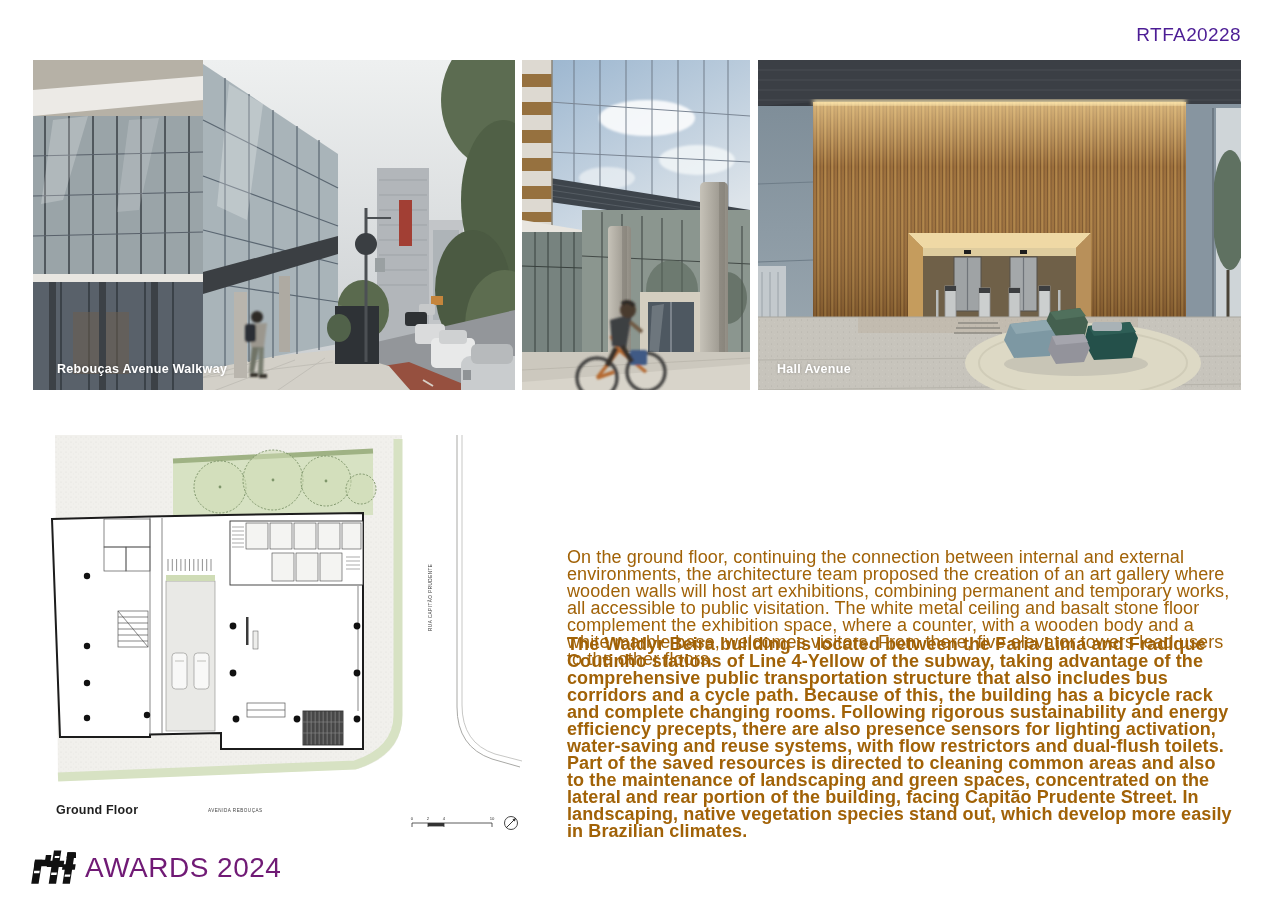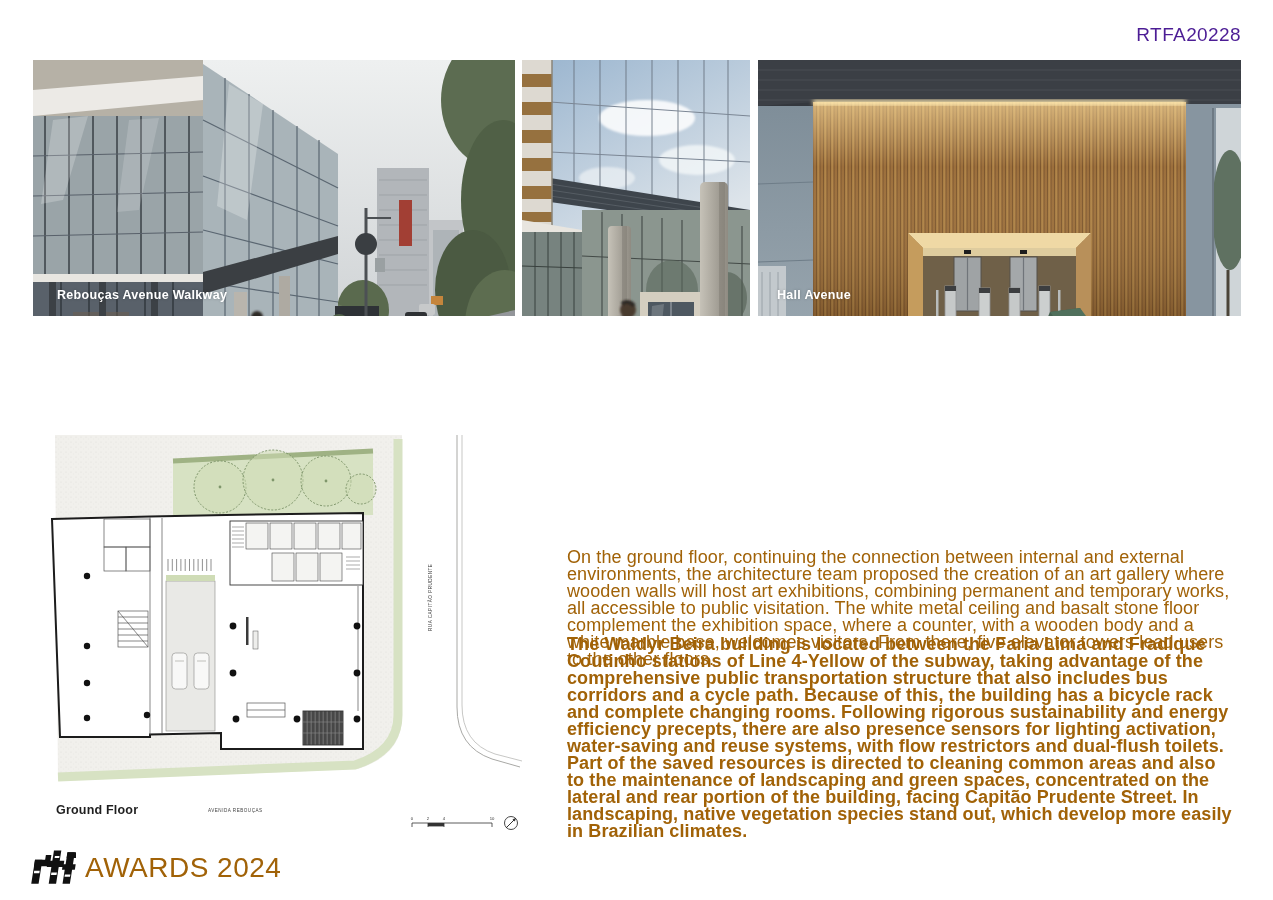--- a/index.html
+++ b/index.html
@@ -1,33 +1,33 @@
 <!DOCTYPE html>
 <html><head>
 <meta charset="utf-8">
 <style>
   html,body{margin:0;padding:0;background:#888;}
   .page{position:relative;width:1273px;height:900px;background:#ffffff;overflow:hidden;
         font-family:"Liberation Sans",sans-serif;margin:0 auto;}
   .abs{position:absolute;}
   .code{top:24px;right:32px;font-size:19px;letter-spacing:.4px;color:#4c1d95;}
-  .photo{top:60px;height:256px;overflow:hidden;background:#ccc;}
+  .photo{top:60px;height:330px;overflow:hidden;background:#ccc;}
   .photo svg{display:block;}
   .caption{position:absolute;left:24px;bottom:14px;color:#fff;font-weight:700;
            font-size:12.5px;letter-spacing:.3px;text-shadow:0 0 3px rgba(0,0,0,.25);}
   .p1{left:33px;width:482px;}
   .p2{left:522px;width:228px;}
   .p3{left:758px;width:483px;}
   .plan{left:40px;top:431px;width:490px;height:405px;}
   .bodytext{left:567px;width:670px;font-size:18px;line-height:17px;color:#a16207;
             letter-spacing:.1px;}
   .par1{top:549px;}
   .par2{top:636px;font-weight:bold;}
   .footer-logo{left:30px;top:845px;height:46px;display:flex;align-items:center;gap:9px;}
-  .awards{font-size:28px;color:#a16207;letter-spacing:.5px;}
+  .awards{font-size:28px;color:#701a75;letter-spacing:.5px;}
   text{font-family:"Liberation Sans",sans-serif;}
 </style>
 </head>
 <body>
 
 <div class="page">
 
   <div class="abs code">RTFA20228</div>
 
   <div class="abs photo p1">

